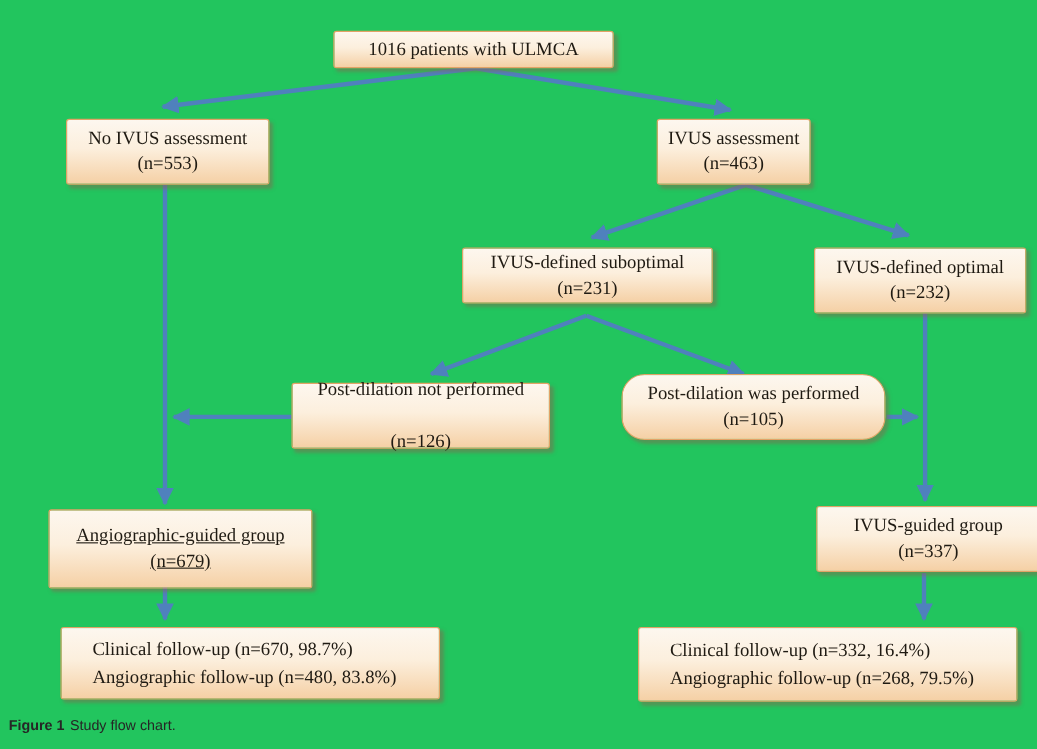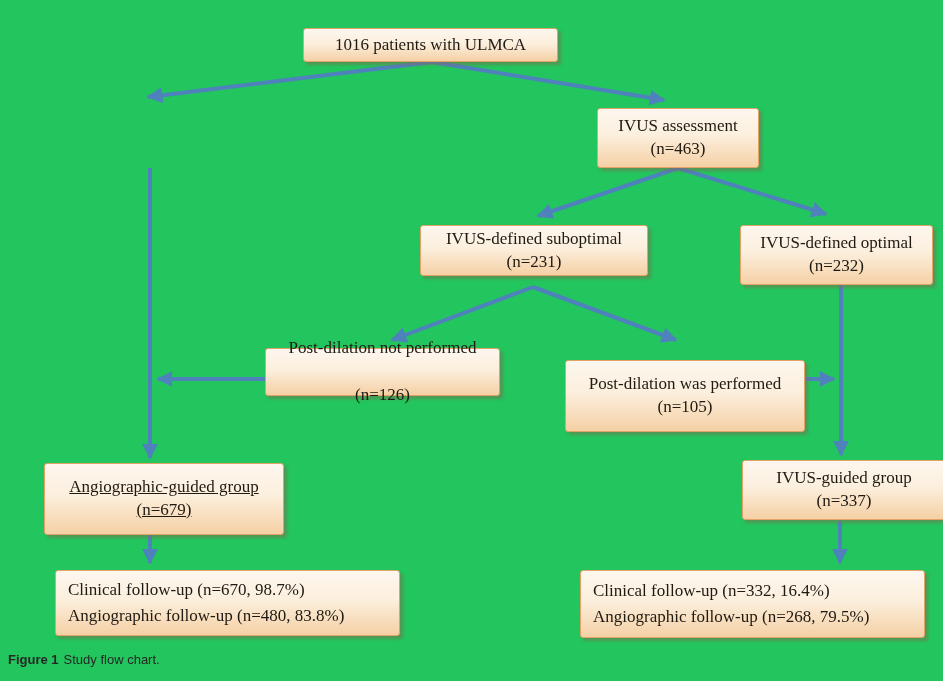--- a/index.html
+++ b/index.html
@@ -14,21 +14,21 @@
     position:absolute;box-sizing:border-box;
     display:flex;flex-direction:column;justify-content:center;
     text-align:center;
     border:1.5px solid var(--box-border);
     border-radius:3px;
     background:linear-gradient(180deg,var(--box-fill-top) 0%,var(--box-fill-mid) 45%,var(--box-fill-bottom) 100%);
     box-shadow:3px 3px 3px rgba(130,105,80,0.5);
     color:var(--text);
     font-size:17px;line-height:1.35;
   }
-  .node.left-align{text-align:left;padding-left:12px;line-height:1.55;}
+  .node.left-align{text-align:left;padding-left:28px;line-height:1.55;}
   .caption{
     position:absolute;left:8px;top:652px;
     font-family:"Liberation Sans","DejaVu Sans",sans-serif;
     font-size:13px;color:var(--caption);
   }
   .cap-label{font-weight:bold;margin-right:5px;}
 </style>
 </head>
 <body>
 
@@ -51,42 +51,46 @@
     <line class="flow-line" x1="841" y1="285" x2="841" y2="455" marker-end="url(#ah)"></line>
     <line class="flow-line" x1="806" y1="379" x2="834" y2="379" marker-end="url(#ah)"></line>
     <line class="flow-line" x1="150" y1="524" x2="150" y2="563" marker-end="url(#ah)"></line>
     <line class="flow-line" x1="840" y1="521" x2="840" y2="563" marker-end="url(#ah)"></line>
   </svg>
 
   <div class="node" style="left:303px;top:28px;width:255px;height:34px;">
     <div>1016 patients with ULMCA</div>
   </div>
 
+  <div class="node" style="left:60px;top:108px;width:185px;height:60px;">
+    <div>No IVUS assessment</div>
+    <div>(n=553)</div>
+  </div>
 
-  <div class="node" style="left:597px;top:108px;width:162px;height:60px;">
+  <div class="node" style="left:597px;top:108px;width:140px;height:60px;">
     <div>IVUS assessment</div>
     <div>(n=463)</div>
   </div>
 
   <div class="node" style="left:420px;top:225px;width:228px;height:51px;">
     <div>IVUS-defined suboptimal</div>
     <div>(n=231)</div>
   </div>
 
   <div class="node" style="left:740px;top:225px;width:193px;height:60px;">
     <div>IVUS-defined optimal</div>
     <div>(n=232)</div>
   </div>
 
-  <div class="node" style="left:265px;top:348px;width:235px;height:48px;gap:24px;">
+  <div class="node" style="left:265px;top:348px;width:235px;height:60px;gap:24px;">
     <div>Post-dilation not performed</div>
     <div>(n=126)</div>
   </div>
 
-  <div class="node" style="left:565px;top:360px;width:240px;height:72px;">
+  <div class="node" style="left:565px;top:340px;width:240px;height:60px;border-radius:21px;">
     <div>Post-dilation was performed</div>
     <div>(n=105)</div>
   </div>
 
   <div class="node" style="left:44px;top:463px;width:240px;height:72px;text-decoration:underline;">
     <div>Angiographic-guided group</div>
     <div>(n=679)</div>
   </div>
 
   <div class="node" style="left:742px;top:460px;width:204px;height:60px;">

